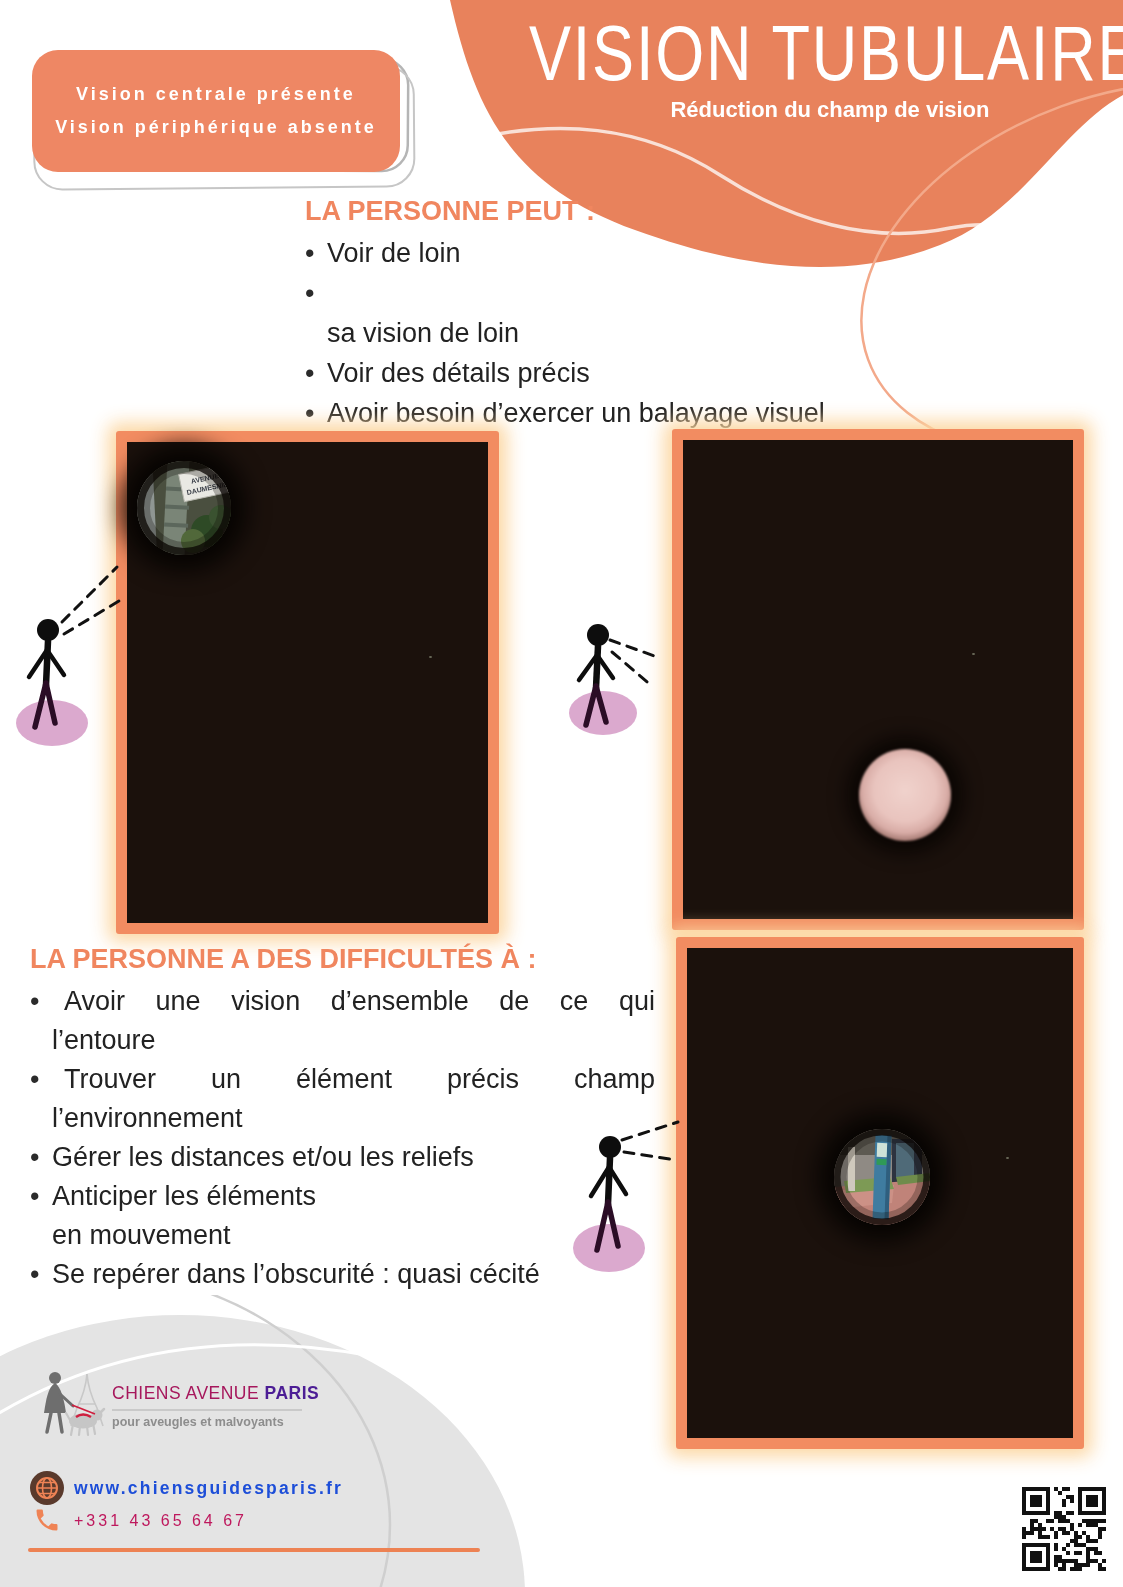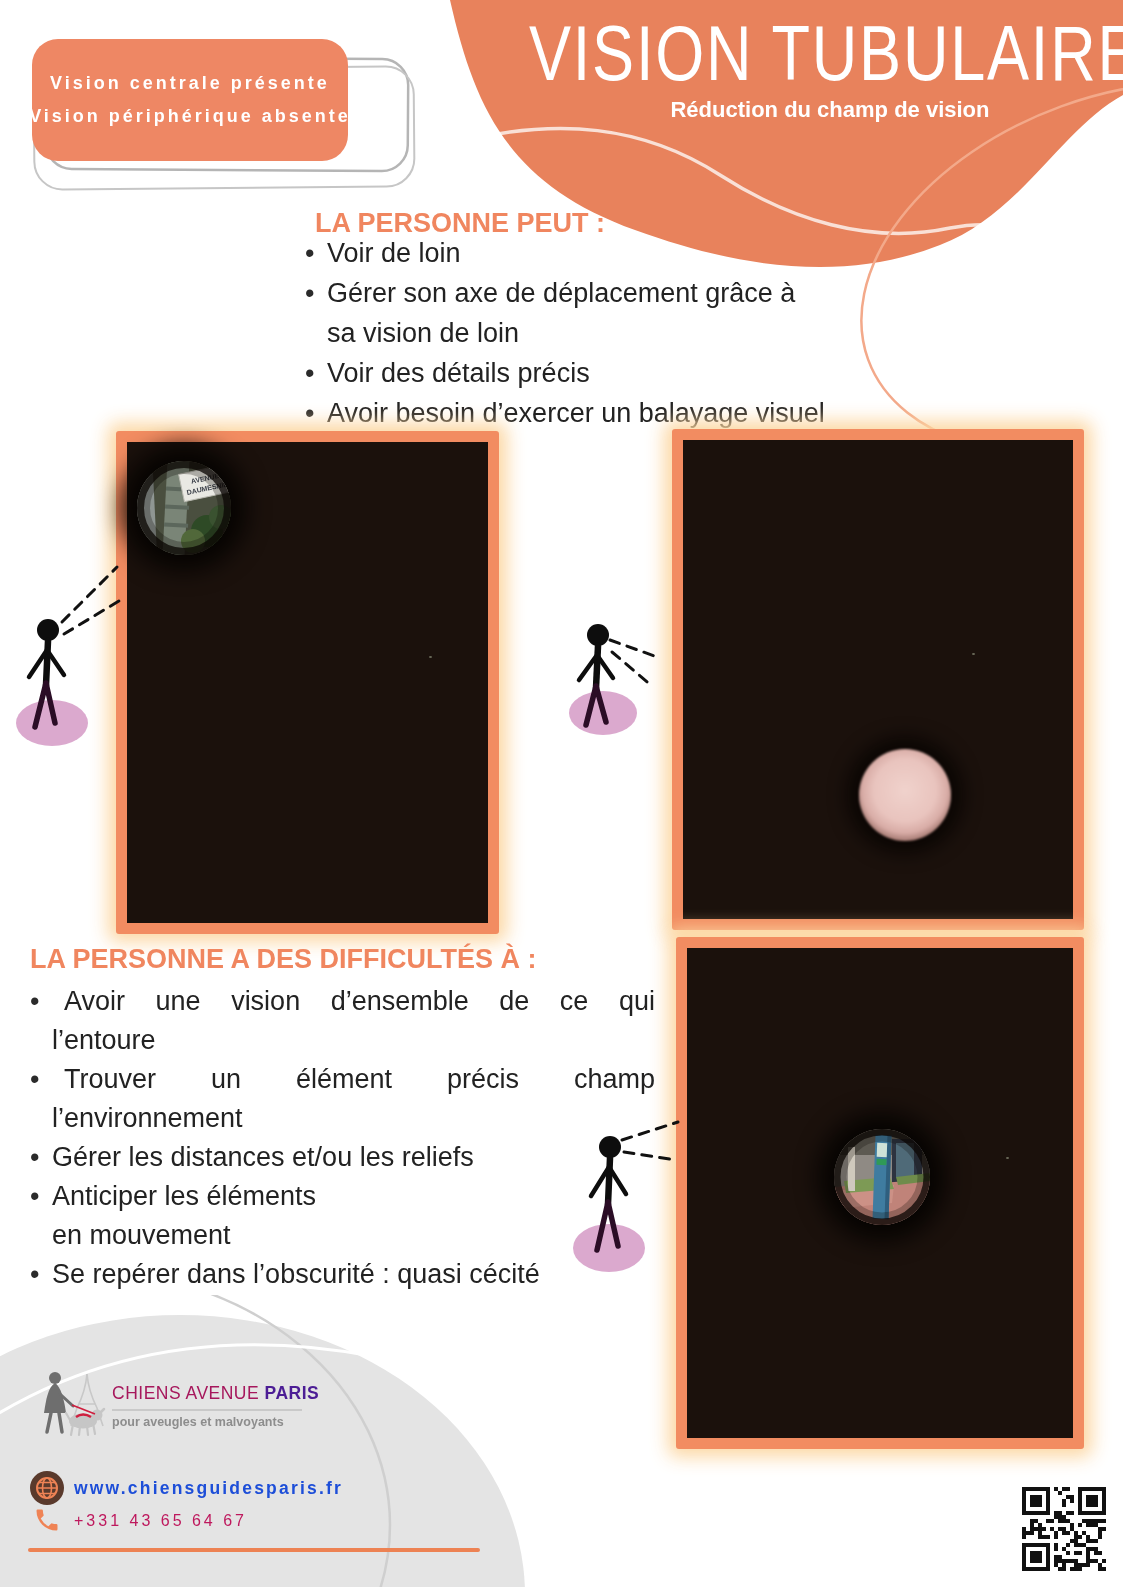--- a/index.html
+++ b/index.html
@@ -12,28 +12,28 @@
   .blob-bottom{position:absolute;left:-10px;top:1295px;}
 
   
   .title{position:absolute;left:497px;top:14px;width:640px;height:86px;
          color:#fff;font-size:70px;font-weight:400;letter-spacing:2px;text-align:center;
          transform:scale(.9,1.1);transform-origin:center;white-space:nowrap;}
   .subtitle{position:absolute;left:640px;top:97px;width:380px;text-align:center;
             color:#fff;font-size:22px;font-weight:bold;}
 
   
-  .badge-box{position:absolute;left:32px;top:39px;width:316px;height:122px;border-radius:26px;
+  .badge-box{position:absolute;left:32px;top:50px;width:368px;height:122px;border-radius:26px;
              background:#ee8764;display:flex;flex-direction:column;justify-content:center;align-items:center;}
   .badge-box .bline{color:#fff;font-weight:bold;font-size:18px;letter-spacing:3px;line-height:33px;white-space:nowrap;}
   .badge-sketch{position:absolute;left:24px;top:42px;}
 
   
   .sec-heading{position:absolute;color:#f0865f;font-weight:bold;font-size:27px;white-space:nowrap;}
-  .h1{left:305px;top:208px;margin-left:10px;}
+  .h1{left:305px;top:196px;}
   .h2{left:30px;top:944px;}
   .list{position:absolute;font-size:27px;color:#222;}
   .list1{left:305px;top:233px;width:622px;}
   .list1 .brow{line-height:40px;}
   .list2{left:30px;top:982px;width:625px;}
   .list2 .brow{line-height:39px;}
   .brow{display:flex;align-items:flex-start;}
   .bdot{flex:0 0 22px;width:22px;color:#2b2b2b;}
   .cont{padding-left:22px;}
   .jflex{display:flex;justify-content:space-between;flex:1;margin-left:12px;}
@@ -109,21 +109,20 @@
   </div>
 
   <div class="sec-heading h1">LA PERSONNE PEUT :</div>
   <div class="list list1">
     <div class="brow">
         <span class="bdot">•</span>
         <span>Voir de loin</span>
       </div>
     <div class="brow">
         <span class="bdot">•</span>
-        <span>Gérer son axe de déplacement grâce à</span>
       </div>
     <div class="brow cont">
         <span>sa vision de loin</span>
       </div>
     <div class="brow">
         <span class="bdot">•</span>
         <span>Voir des détails précis</span>
       </div>
     <div class="brow">
         <span class="bdot">•</span>

